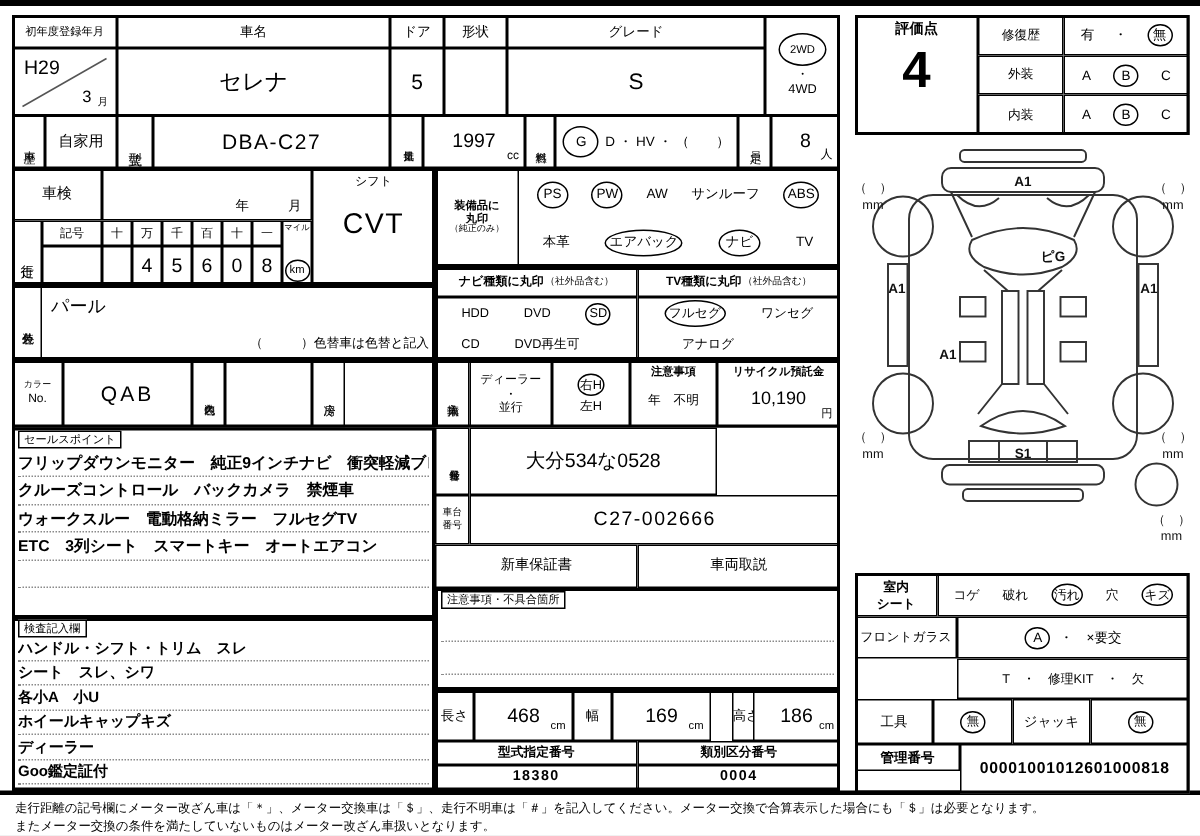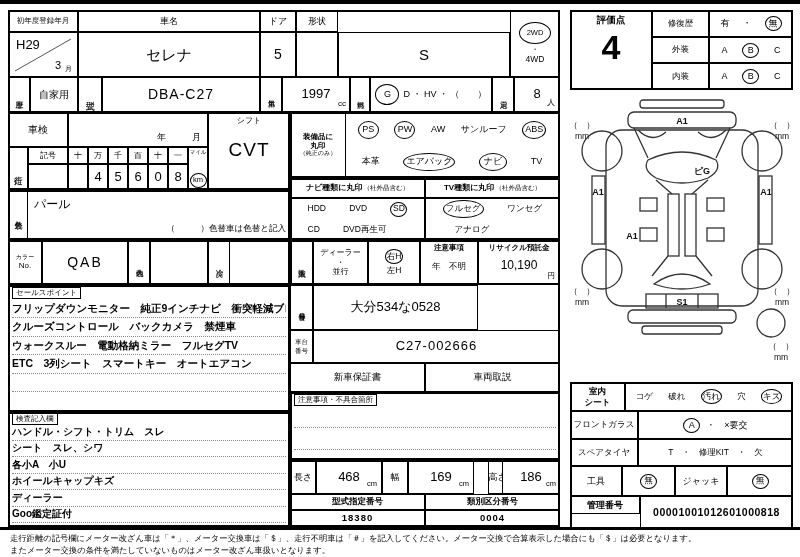--- a/index.html
+++ b/index.html
@@ -22,20 +22,21 @@
 <body>
 
 <div class="sheet">
   <div class="bar" style="left:0;top:0;width:800px;height:4px"></div>
   <div class="bar" style="left:0;top:527px;width:800px;height:3px"></div>
 
   <div class="cell" style="left:8px;top:10px;width:70px;height:22px;font-size:7.5px">初年度登録年月</div>
   <div class="cell" style="left:78px;top:10px;width:182px;height:22px;font-size:9px">車名</div>
   <div class="cell" style="left:260px;top:10px;width:36px;height:22px;font-size:9px">ドア</div>
   <div class="cell" style="left:296px;top:10px;width:42px;height:22px;font-size:9px">形状</div>
+  <div class="cell" style="left:338px;top:10px;width:172px;height:22px;font-size:9px">グレード</div>
 
   <div class="cell" style="left:8px;top:32px;width:70px;height:45px">
     <svg class="a" style="left:0;top:0" width="68" height="43">
         <line x1="6" y1="38" x2="62" y2="6" stroke="#555" stroke-width="1"></line>
       </svg>
     <span class="a" style="left:7px;top:5px;font-size:13px">H29</span>
     <span class="a" style="right:16px;bottom:4px;font-size:11px">3</span>
     <span class="a" style="right:5px;bottom:3px;font-size:7px">月</span>
   </div>
   <div class="cell" style="left:78px;top:32px;width:182px;height:45px;font-size:15px">セレナ</div>
@@ -323,21 +324,20 @@
     <span>破れ</span>
     <span class="c s">汚れ</span>
     <span>穴</span>
     <span class="c s">キズ</span>
   </div>
   <div class="cell" style="left:570px;top:411px;width:68px;height:28px;font-size:8.5px">フロントガラス</div>
   <div class="cell" style="left:638px;top:411px;width:155px;height:28px;font-size:9px;gap:6px">
     <span class="c s">A</span>
     <span>・　×要交</span>
   </div>
-  <div class="cell" style="left:570px;top:439px;width:68px;height:27px;font-size:8.5px">スペアタイヤ</div>
   <div class="cell" style="left:638px;top:439px;width:155px;height:27px;font-size:8.5px">T　・　修理KIT　・　欠</div>
   <div class="cell" style="left:570px;top:466px;width:52px;height:30px;font-size:9px">工具</div>
   <div class="cell" style="left:622px;top:466px;width:53px;height:30px">
     <span class="c s" style="font-size:8.5px">無</span>
   </div>
   <div class="cell" style="left:675px;top:466px;width:52px;height:30px;font-size:9px">ジャッキ</div>
   <div class="cell" style="left:727px;top:466px;width:66px;height:30px">
     <span class="c s" style="font-size:8.5px">無</span>
   </div>
   <div class="cell b" style="left:570px;top:496px;width:70px;height:18px;font-size:9px">管理番号</div>

